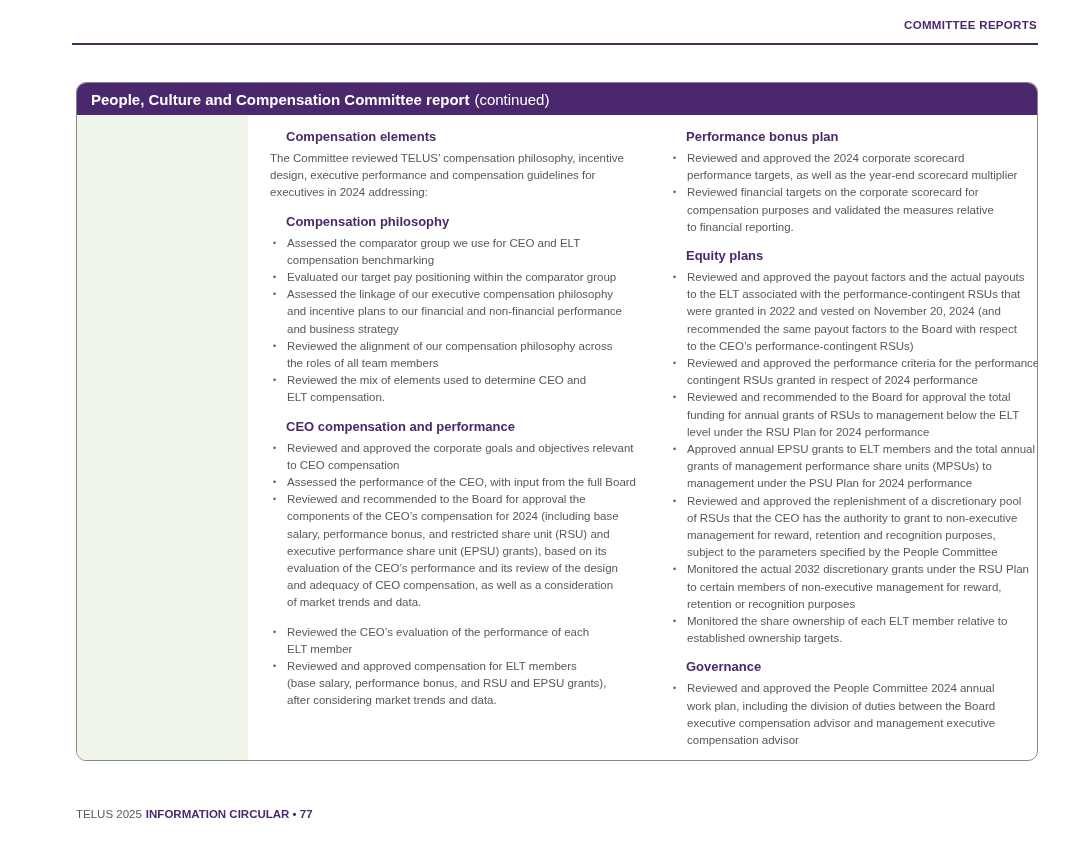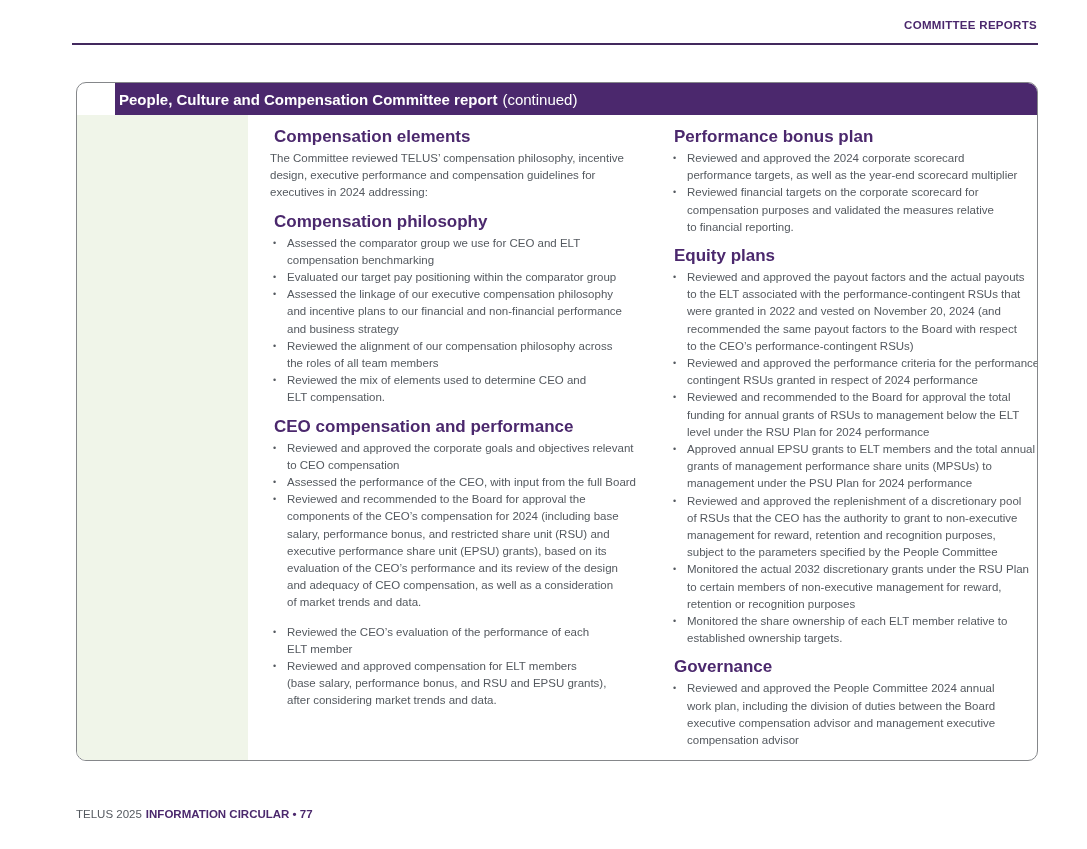--- a/index.html
+++ b/index.html
@@ -19,35 +19,35 @@
     background:#43295e;
   }
   .card {
     position:absolute; left:76px; top:82px; width:962px; height:679px;
     box-sizing:border-box;
     border:1px solid #85878a; border-radius:10px;
     background:#ffffff; overflow:hidden;
   }
   .banner {
     height:32px; background:#4B286D; color:#ffffff;
-    display:flex; align-items:center; padding-left:4px;
-    font-size:15px; white-space:nowrap;margin-left:38px;
+    display:flex; align-items:center; padding-left:14px;
+    font-size:15px; white-space:nowrap;
   }
   .banner .b-main { font-weight:bold; }
   .banner .b-suffix { font-weight:normal; margin-left:5px; }
   .green-panel {
     position:absolute; left:0; top:32px; bottom:0; width:171px;
     background:#F0F5E9;
   }
   .col { position:absolute; top:46px; }
   .col-left  { left:193px; width:392px; }
   .col-right { left:593px; width:380px; }
   .section { margin-bottom:12px; }
   .section-heading {
-    margin:0 0 5px 4px; font-size:17px; font-weight:bold; color:#4B286D;
+    margin:0 0 5px 16px; font-size:13px; font-weight:bold; color:#4B286D;
     line-height:16px;
   }
   .intro, .btxt {
     font-size:11.5px; line-height:17.2px; color:#54595f;
     white-space:pre-line;
   }
   .intro { margin:0; }
   .bullets { list-style:none; margin:0; padding:0; }
   .bullets li { display:flex; align-items:flex-start; }
   .dot {

